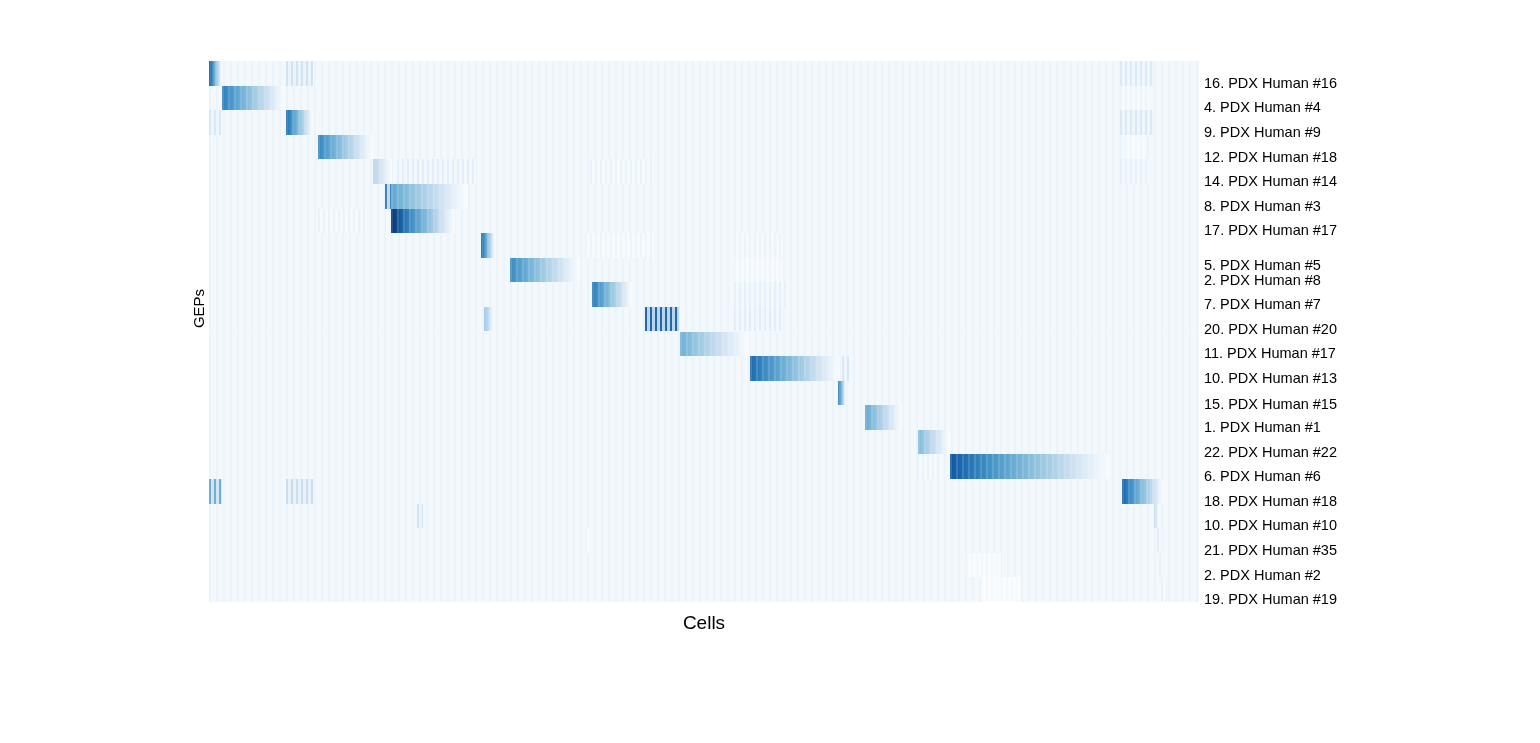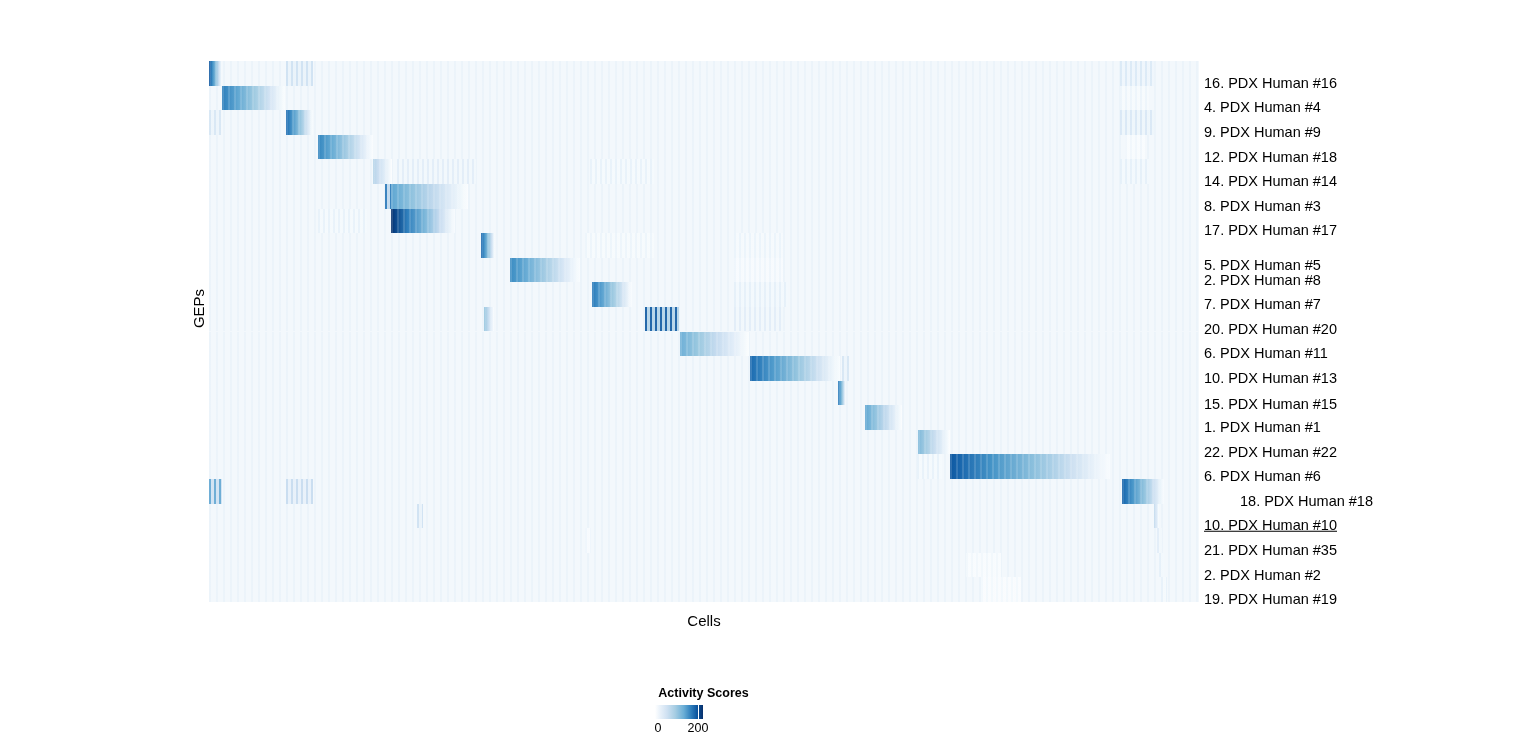--- a/index.html
+++ b/index.html
@@ -36,21 +36,21 @@
     white-space: nowrap;
   }
 
   
   #xlabel {
     position: absolute;
     left: 209px;
     top: 612px;
     width: 990px;
     text-align: center;
-    font-size: 15px;
+    font-size: 19px;
   }
 
   
   #plot {
     position: absolute;
     left: 209px;
     top: 61px;
     width: 990px;
     height: 541px;
     background: #f3f8fc;
@@ -284,34 +284,27 @@
       <div class="rowlabel" style="top: 46.3864px; transform: translateY(-50%);">4. PDX Human #4</div>
       <div class="rowlabel" style="top: 70.9773px; transform: translateY(-50%);">9. PDX Human #9</div>
       <div class="rowlabel" style="top: 95.5682px; transform: translateY(-50%);">12. PDX Human #18</div>
       <div class="rowlabel" style="top: 120.159px; transform: translateY(-50%);">14. PDX Human #14</div>
       <div class="rowlabel" style="top: 144.75px; transform: translateY(-50%);">8. PDX Human #3</div>
       <div class="rowlabel" style="top: 169.341px; transform: translateY(-50%);">17. PDX Human #17</div>
       <div class="rowlabel" style="top: 204px; transform: translateY(-50%);">5. PDX Human #5</div>
       <div class="rowlabel" style="top: 218.523px; transform: translateY(-50%);">2. PDX Human #8</div>
       <div class="rowlabel" style="top: 243.114px; transform: translateY(-50%);">7. PDX Human #7</div>
       <div class="rowlabel" style="top: 267.705px; transform: translateY(-50%);">20. PDX Human #20</div>
-      <div class="rowlabel" style="top: 292.295px; transform: translateY(-50%);">6. PDX Human #11</div>
+      <div class="rowlabel" style="top: 292.295px; transform: translateY(-50%);">11. PDX Human #17</div>
       <div class="rowlabel" style="top: 316.886px; transform: translateY(-50%);">10. PDX Human #13</div>
       <div class="rowlabel" style="top: 343px; transform: translateY(-50%);">15. PDX Human #15</div>
       <div class="rowlabel" style="top: 366.068px; transform: translateY(-50%);">1. PDX Human #1</div>
       <div class="rowlabel" style="top: 390.659px; transform: translateY(-50%);">22. PDX Human #22</div>
       <div class="rowlabel" style="top: 415.25px; transform: translateY(-50%);">6. PDX Human #6</div>
-      <div class="rowlabel" style="top: 439.841px; transform: translateY(-50%); margin-left: 36px;">18. PDX Human #18</div>
-      <div class="rowlabel" style="top: 464.432px; transform: translateY(-50%); text-decoration: underline;">10. PDX Human #10</div>
+      <div class="rowlabel" style="top: 439.841px; transform: translateY(-50%);">18. PDX Human #18</div>
+      <div class="rowlabel" style="top: 464.432px; transform: translateY(-50%);">10. PDX Human #10</div>
       <div class="rowlabel" style="top: 489.023px; transform: translateY(-50%);">21. PDX Human #35</div>
       <div class="rowlabel" style="top: 513.614px; transform: translateY(-50%);">2. PDX Human #2</div>
       <div class="rowlabel" style="top: 538.205px; transform: translateY(-50%);">19. PDX Human #19</div>
     </div>
 
-  <div id="legend">
-    <div id="legend-title">Activity Scores</div>
-    <div id="cbar"></div>
-    <div class="cbar-tick" style="left:98px;"></div>
-    <div class="cbar-ticklabel" style="left:58px;">0</div>
-    <div class="cbar-ticklabel" style="left:98px;">200</div>
-  </div>
 
 </div>
 
 </body></html>

